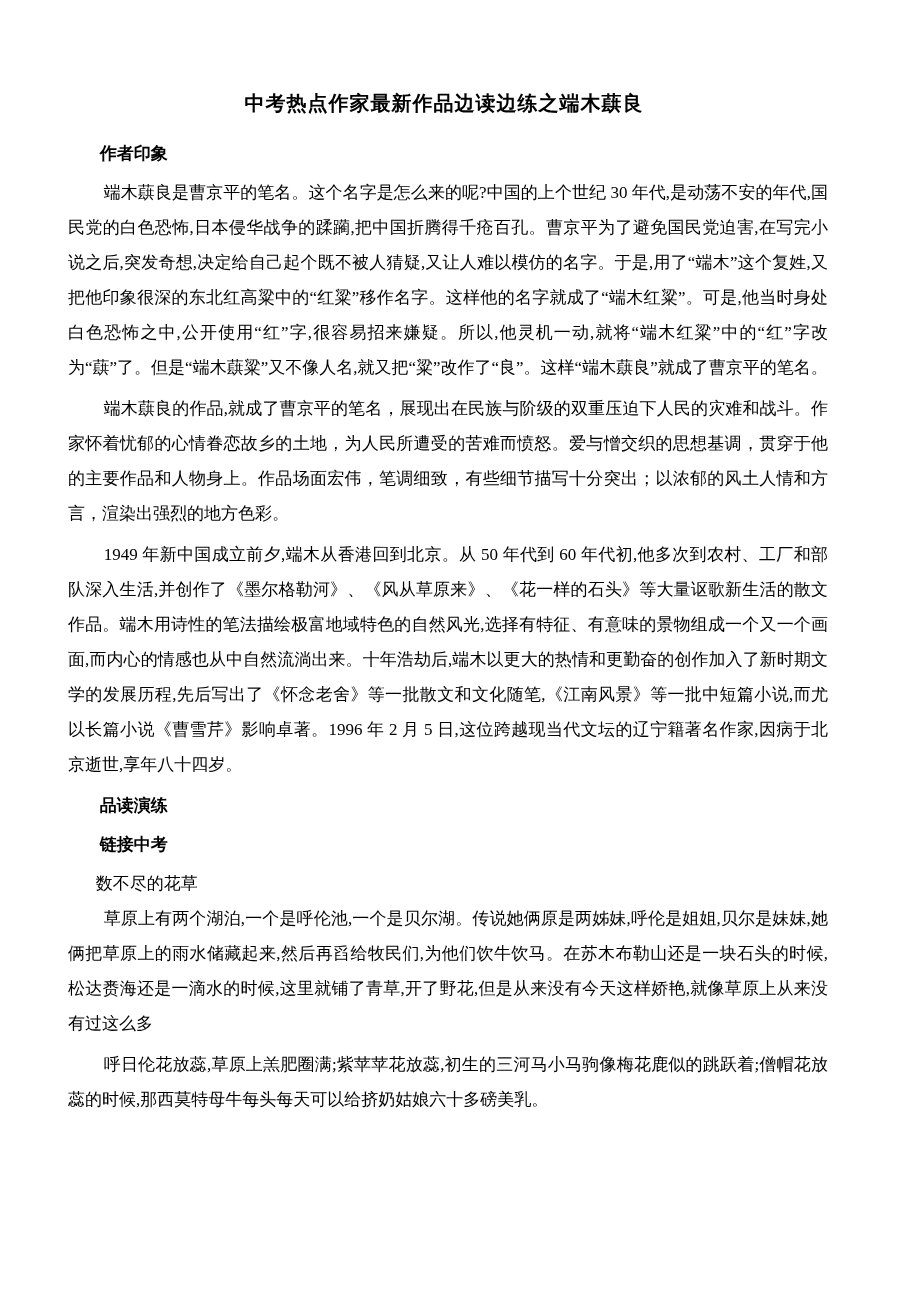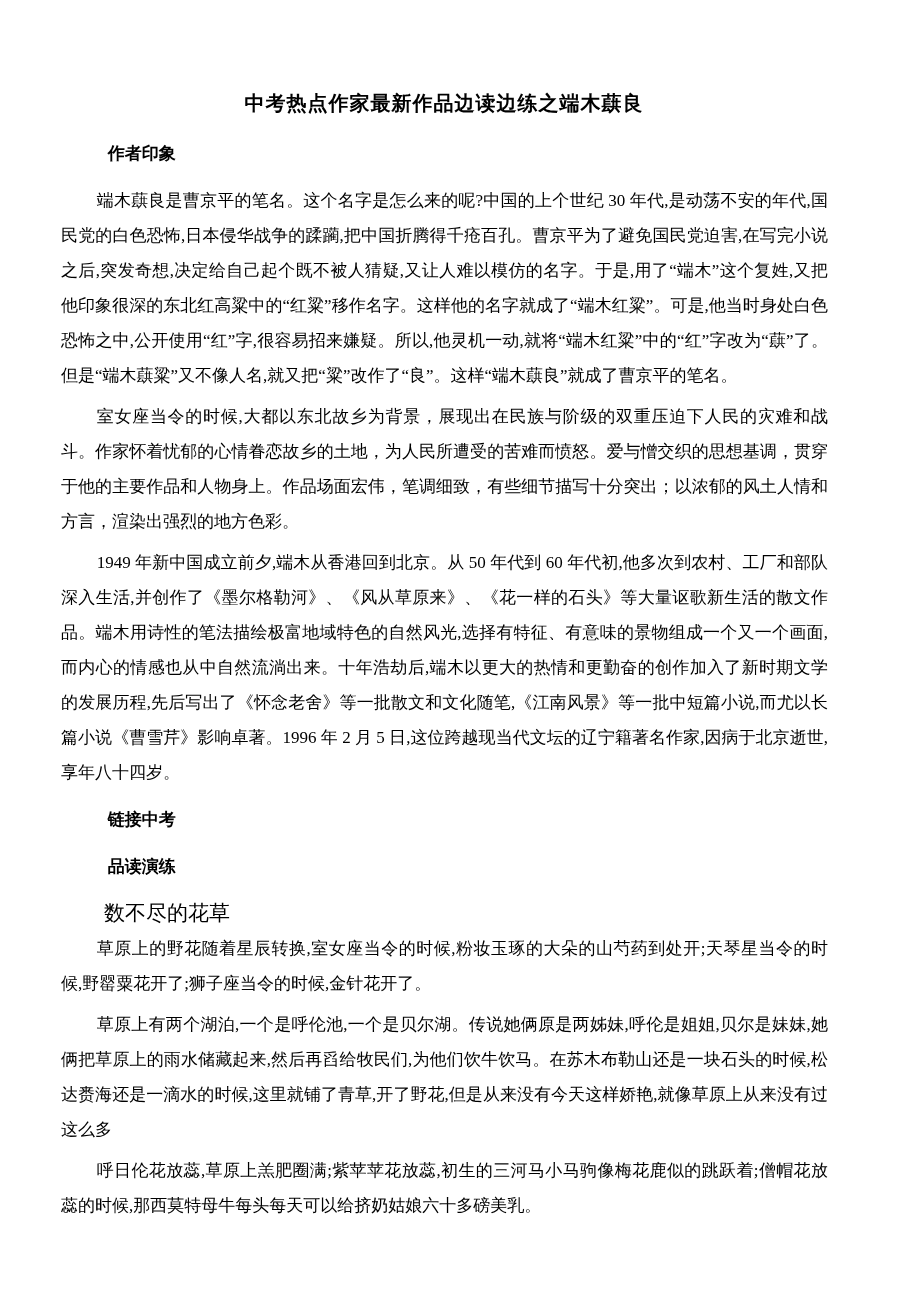--- a/index.html
+++ b/index.html
@@ -21,65 +21,64 @@
   .doc-title {
     margin: 0 0 18px 0;
     font-size: 20px;
     line-height: 30px;
     font-weight: bold;
     text-align: center;
     font-family: "Liberation Sans", "DejaVu Sans", sans-serif;
     letter-spacing: 1px;
   }
   .doc-heading {
-    margin: 12px;
+    margin: 4px;
     font-size: 17px;
     line-height: 35px;
     font-weight: bold;
     text-indent: 2.1em;
     font-family: "Liberation Sans", "DejaVu Sans", sans-serif;
   }
   .doc-line {
     margin: 0;
-    font-size: 21px;
+    font-size: 17px;
     line-height: 35px;
     font-weight: normal;
     text-indent: 2.1em;
   }
   .doc-para {
-    margin: 0 0 6px 1px;
+    margin: 0 0 6px 8px;
     font-size: 17px;
     line-height: 35px;
     text-align: justify;
     text-indent: 2.1em;
     word-break: break-all;
   }
 </style>
 </head>
 <body>
 
 <div class="page">
 
   <h1 class="doc-title">中考热点作家最新作品边读边练之端木蕻良</h1>
 
   <h2 class="doc-heading">作者印象</h2>
 
   <p class="doc-para">端木蕻良是曹京平的笔名。这个名字是怎么来的呢?中国的上个世纪 30 年代,是动荡不安的年代,国民党的白色恐怖,日本侵华战争的蹂躏,把中国折腾得千疮百孔。曹京平为了避免国民党迫害,在写完小说之后,突发奇想,决定给自己起个既不被人猜疑,又让人难以模仿的名字。于是,用了“端木”这个复姓,又把他印象很深的东北红高粱中的“红粱”移作名字。这样他的名字就成了“端木红粱”。可是,他当时身处白色恐怖之中,公开使用“红”字,很容易招来嫌疑。所以,他灵机一动,就将“端木红粱”中的“红”字改为“蕻”了。但是“端木蕻粱”又不像人名,就又把“粱”改作了“良”。这样“端木蕻良”就成了曹京平的笔名。</p>
 
-  <p class="doc-para">室女座当令的时候,大都以东北故乡为背景，展现出在民族与阶级的双重压迫下人民的灾难和战斗。作家怀着忧郁的心情眷恋故乡的土地，为人民所遭受的苦难而愤怒。爱与憎交织的思想基调，贯穿于他的主要作品和人物身上。作品场面宏伟，笔调细致，有些细节描写十分突出；以浓郁的风土人情和方言，渲染出强烈的地方色彩。</p>
+  <p class="doc-para">端木蕻良的作品,就成了曹京平的笔名，展现出在民族与阶级的双重压迫下人民的灾难和战斗。作家怀着忧郁的心情眷恋故乡的土地，为人民所遭受的苦难而愤怒。爱与憎交织的思想基调，贯穿于他的主要作品和人物身上。作品场面宏伟，笔调细致，有些细节描写十分突出；以浓郁的风土人情和方言，渲染出强烈的地方色彩。</p>
 
   <p class="doc-para">1949 年新中国成立前夕,端木从香港回到北京。从 50 年代到 60 年代初,他多次到农村、工厂和部队深入生活,并创作了《墨尔格勒河》、《风从草原来》、《花一样的石头》等大量讴歌新生活的散文作品。端木用诗性的笔法描绘极富地域特色的自然风光,选择有特征、有意味的景物组成一个又一个画面,而内心的情感也从中自然流淌出来。十年浩劫后,端木以更大的热情和更勤奋的创作加入了新时期文学的发展历程,先后写出了《怀念老舍》等一批散文和文化随笔,《江南风景》等一批中短篇小说,而尤以长篇小说《曹雪芹》影响卓著。1996 年 2 月 5 日,这位跨越现当代文坛的辽宁籍著名作家,因病于北京逝世,享年八十四岁。</p>
 
+  <h2 class="doc-heading">品读演练</h2>
+
   <h2 class="doc-heading">链接中考</h2>
-
-  <h2 class="doc-heading">品读演练</h2>
 
   <p class="doc-line">数不尽的花草</p>
 
 
 
-  <p class="doc-para">草原上的野花随着星辰转换,室女座当令的时候,粉妆玉琢的大朵的山芍药到处开;天琴星当令的时候,野罂粟花开了;狮子座当令的时候,金针花开了。</p>
 
   <p class="doc-para">草原上有两个湖泊,一个是呼伦池,一个是贝尔湖。传说她俩原是两姊妹,呼伦是姐姐,贝尔是妹妹,她俩把草原上的雨水储藏起来,然后再舀给牧民们,为他们饮牛饮马。在苏木布勒山还是一块石头的时候,松达赉海还是一滴水的时候,这里就铺了青草,开了野花,但是从来没有今天这样娇艳,就像草原上从来没有过这么多</p>
 
   <p class="doc-para">呼日伦花放蕊,草原上羔肥圈满;紫苹苹花放蕊,初生的三河马小马驹像梅花鹿似的跳跃着;僧帽花放蕊的时候,那西莫特母牛每头每天可以给挤奶姑娘六十多磅美乳。</p>
 
 </div>
 
 </body></html>

